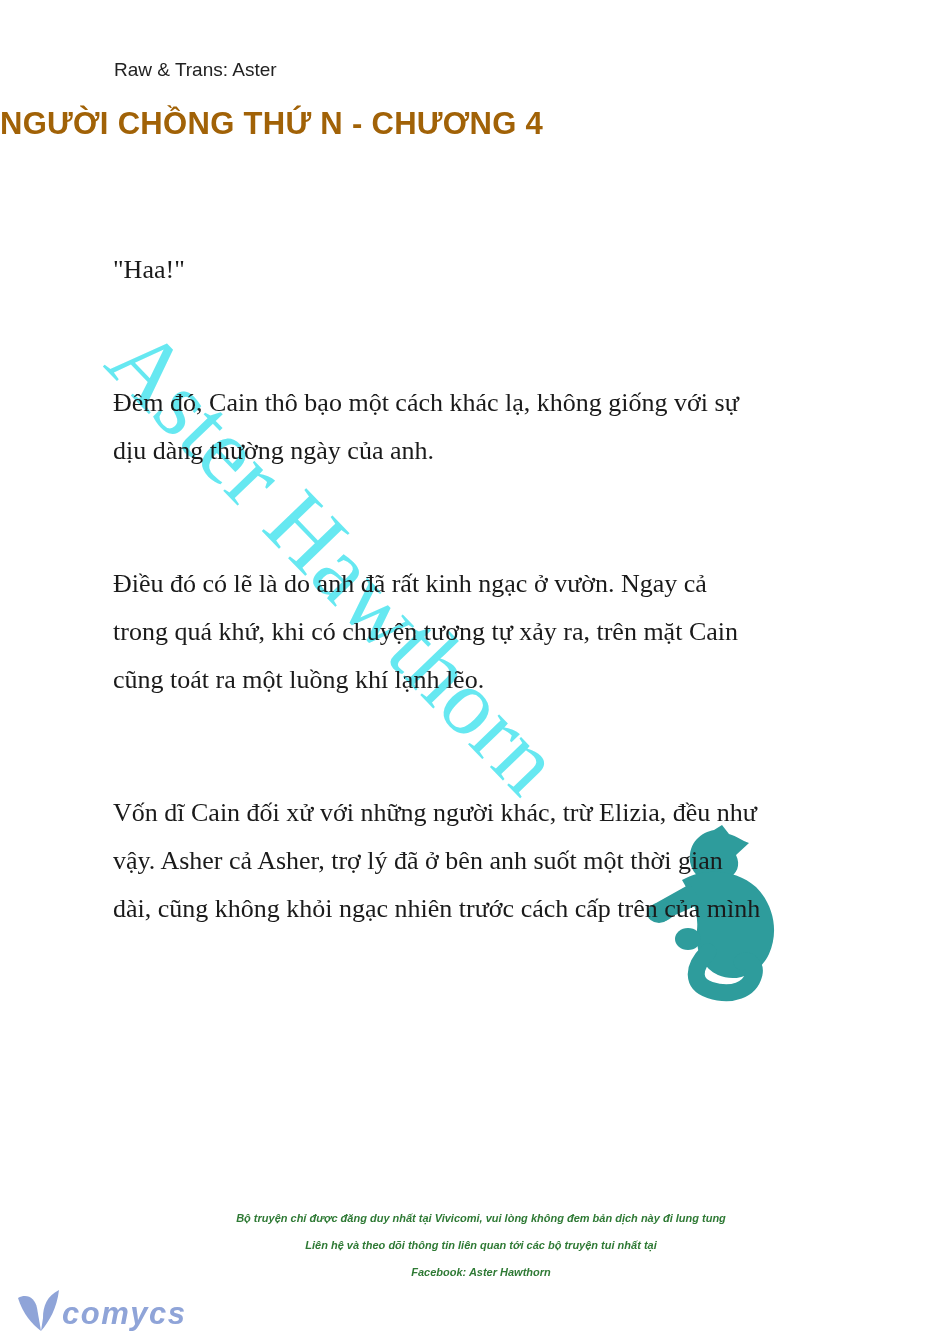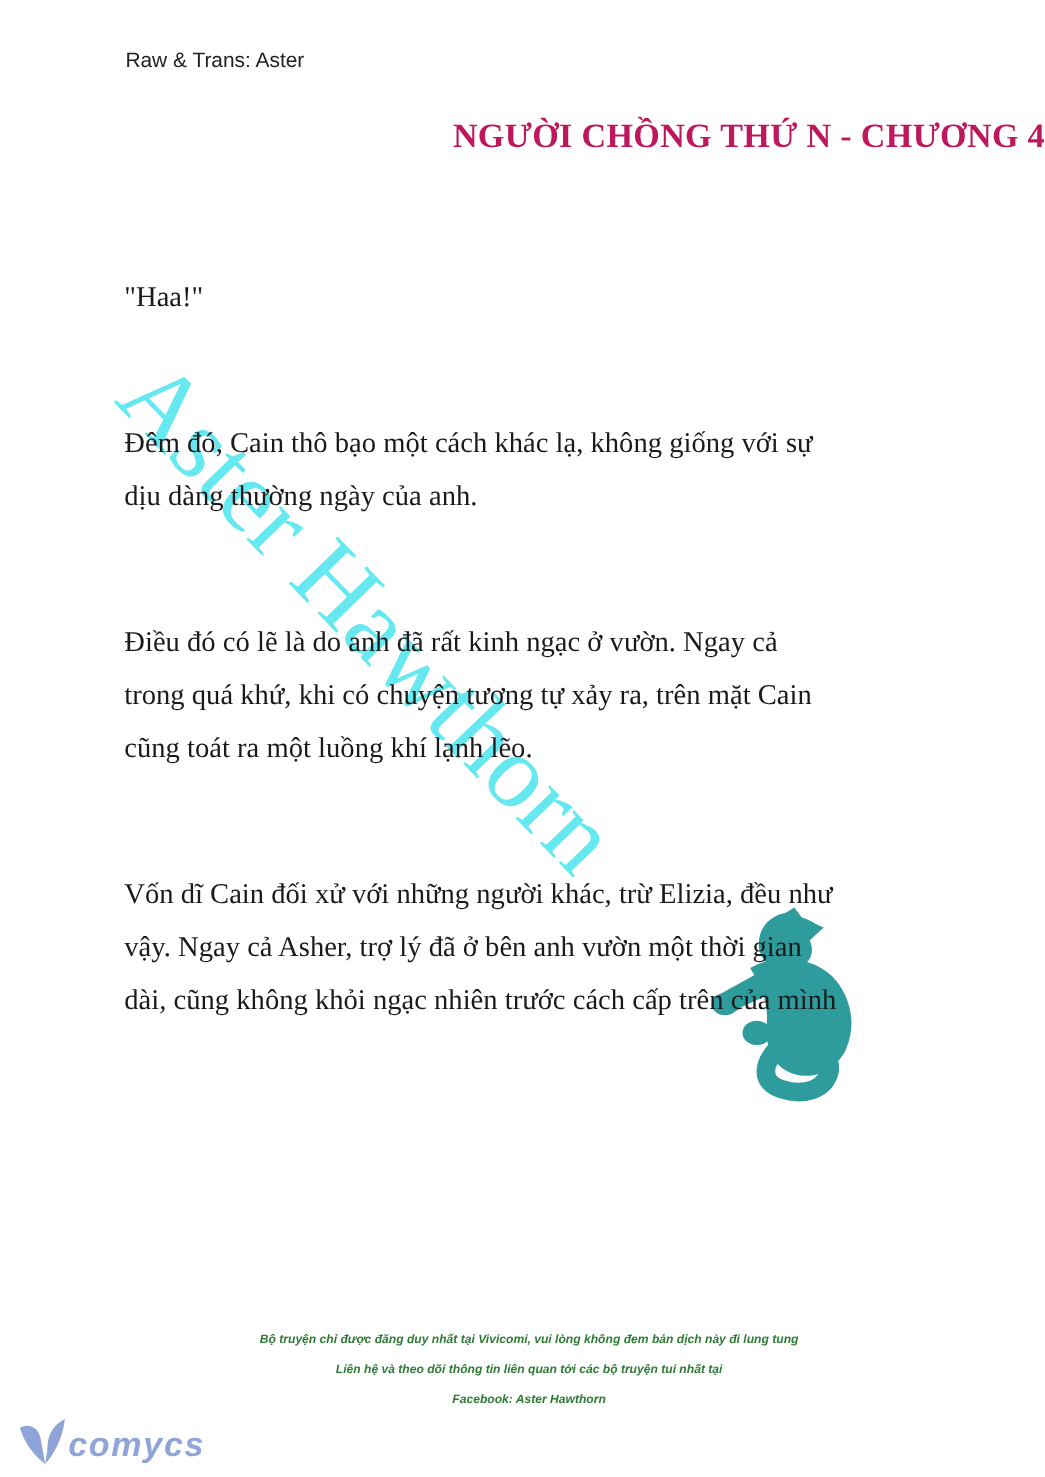--- a/index.html
+++ b/index.html
@@ -13,31 +13,31 @@
   html,body{margin:0;padding:0;background:#ffffff;}
   .page{
     position:relative;
     width:950px;height:1343px;
     background:#ffffff;
     overflow:hidden;
     color:var(--ink);
     font-family:"Liberation Serif", serif;
   }
   .credit{
-    position:absolute;left:114px;top:44px;
+    position:absolute;left:114px;top:58px;
     font-family:"Liberation Sans", sans-serif;
     font-size:19px;line-height:24px;color:#222;
     z-index:3;
   }
   .title{
     position:absolute;left:0;right:0;top:106px;
-    text-align:right;
-    font-family:Liberation Serif, serif;
+    text-align:left;
+    font-family:Liberation Sans, sans-serif;
     font-weight:bold;font-size:31px;letter-spacing:0.3px;
-    color:#be185d;
+    color:#a16207;
     z-index:3;
   }
   .watermark{
     position:absolute;left:162px;top:308px;
     font-family:"Liberation Serif", serif;
     font-size:94px;line-height:1.1;
     color:var(--watermark);
     transform:rotate(46deg);
     transform-origin:0 0;
     white-space:nowrap;
@@ -116,21 +116,21 @@
       <div class="line">Đêm đó, Cain thô bạo một cách khác lạ, không giống với sự</div>
       <div class="line">dịu dàng thường ngày của anh.</div>
     </div>
     <div class="para">
       <div class="line">Điều đó có lẽ là do anh đã rất kinh ngạc ở vườn. Ngay cả</div>
       <div class="line">trong quá khứ, khi có chuyện tương tự xảy ra, trên mặt Cain</div>
       <div class="line">cũng toát ra một luồng khí lạnh lẽo.</div>
     </div>
     <div class="para">
       <div class="line">Vốn dĩ Cain đối xử với những người khác, trừ Elizia, đều như</div>
-      <div class="line">vậy. Ngay cả Asher, trợ lý đã ở bên anh vườn một thời gian</div>
+      <div class="line">vậy. Asher cả Asher, trợ lý đã ở bên anh suốt một thời gian</div>
       <div class="line">dài, cũng không khỏi ngạc nhiên trước cách cấp trên của mình</div>
     </div>
   </div>
 
   <div class="footer">
     <div>Bộ truyện chỉ được đăng duy nhất tại Vivicomi, vui lòng không đem bản dịch này đi lung tung</div>
     <div>Liên hệ và theo dõi thông tin liên quan tới các bộ truyện tui nhất tại</div>
     <div>Facebook: Aster Hawthorn</div>
   </div>
 

